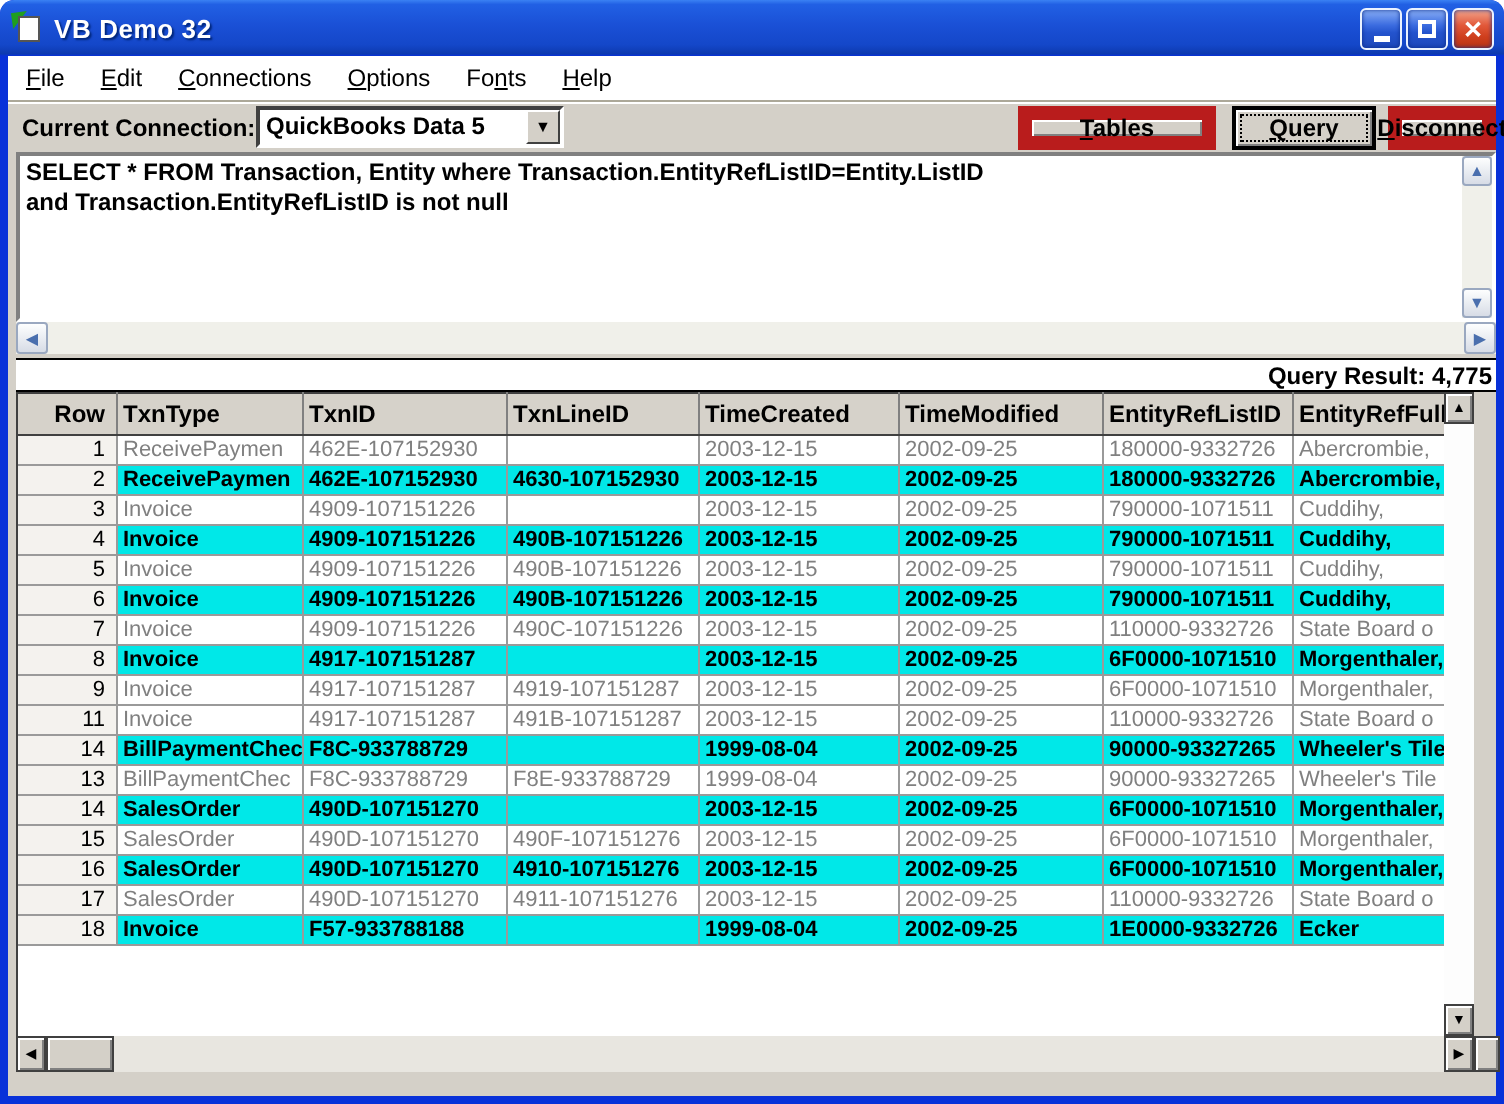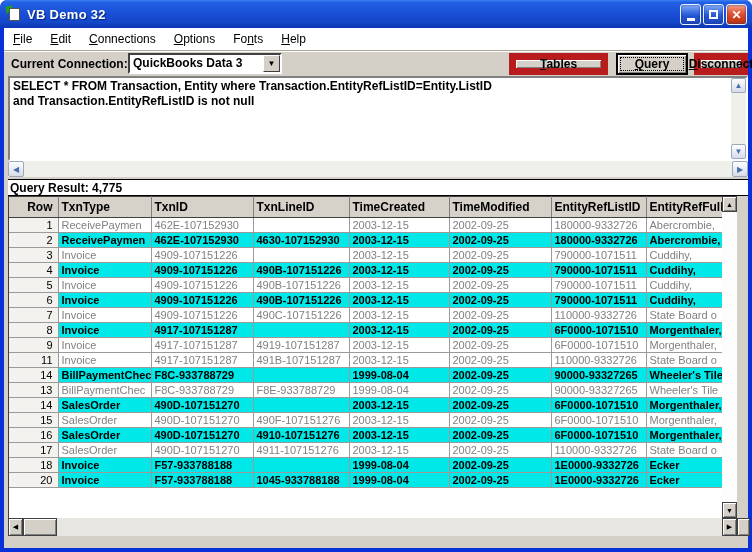--- a/index.html
+++ b/index.html
@@ -84,21 +84,21 @@
     display:flex; align-items:center; justify-content:center;
   }
   #hscroll1 { position:absolute; left:4px; top:133px; width:740px; height:16px; background:#f0f0ea;
     display:flex; justify-content:space-between; }
   #hscroll1 .xpbtn { width:16px; height:16px; }
 
   
   #resultbar {
     position:absolute; left:4px; top:151px; width:740px; height:17px; background:#fff;
     border-top:1px solid #000; border-bottom:1px solid #000;
-    font-size:12px; font-weight:bold; padding:1px 2px;
+    font-size:12px; font-weight:bold; padding:1px 2px;text-align:right;
   }
 
   
   #gridwrap { position:absolute; left:4px; top:168px; width:714px; height:322px; background:#fff;
     border-left:1px solid #404040; }
   table { border-collapse:collapse; table-layout:fixed; width:714px; font-size:11px; }
   th {
     height:21px; background:#d6d2ca; font-size:12px; font-weight:bold; text-align:left;
     border-right:1px solid #808080; border-bottom:1px solid #404040; border-top:1px solid #404040;
     padding:0 3px; white-space:nowrap; overflow:hidden;
@@ -161,21 +161,21 @@
       <span class="menu-item"><span class="ak">E</span><span>dit</span></span>
       <span class="menu-item"><span class="ak">C</span><span>onnections</span></span>
       <span class="menu-item"><span class="ak">O</span><span>ptions</span></span>
       <span class="menu-item"><span>Fo</span><span class="ak">n</span><span>ts</span></span>
       <span class="menu-item"><span class="ak">H</span><span>elp</span></span>
     </div>
 
     <div id="toolbar">
       <span id="conn-label">Current Connection:</span>
       <div id="combo">
-        <span id="combo-value">QuickBooks Data 3</span>
+        <span id="combo-value">QuickBooks Data 5</span>
         <span id="combo-btn">
             <span>▼</span>
           </span>
       </div>
       <div class="toolbtn" id="btn-tables">
           <span><span class="ak">T</span><span>ables</span></span>
         </div>
       <div class="toolbtn" id="btn-query">
           <span><span class="ak">Q</span><span>uery</span></span>
         </div>
@@ -388,30 +388,20 @@
             <tr class="even">
               <td class="rownum">18</td>
               <td>Invoice</td>
               <td>F57-933788188</td>
               <td></td>
               <td>1999-08-04</td>
               <td>2002-09-25</td>
               <td>1E0000-9332726</td>
               <td>Ecker</td>
             </tr>
-            <tr class="even">
-              <td class="rownum">20</td>
-              <td>Invoice</td>
-              <td>F57-933788188</td>
-              <td>1045-933788188</td>
-              <td>1999-08-04</td>
-              <td>2002-09-25</td>
-              <td>1E0000-9332726</td>
-              <td>Ecker</td>
-            </tr>
           </tbody>
       </table>
     </div>
 
     <div id="grid-vscroll">
       <span class="clsbtn">▲</span>
       <span class="clsbtn">▼</span>
     </div>
 
     <div id="grid-hscroll">

